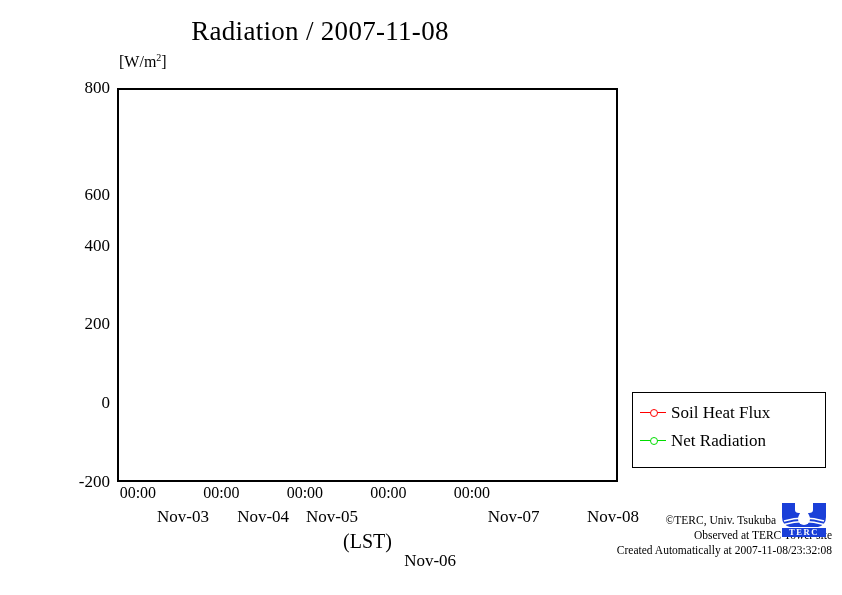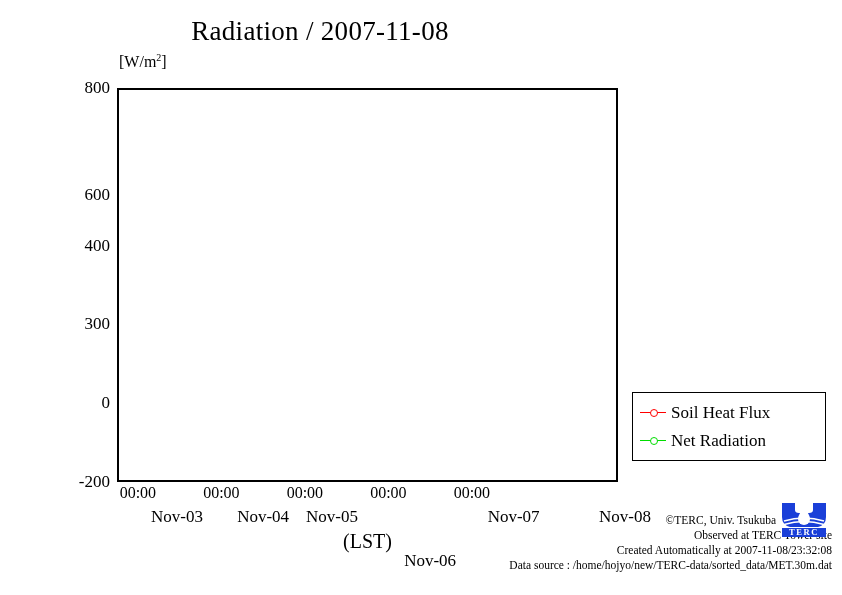--- a/index.html
+++ b/index.html
@@ -95,21 +95,21 @@
     text-align: center;
     font-size: 20px;
   }
   #legend-box {
     position: absolute;
     left: 632px;
     top: 392px;
     width: 194px;
     border: 1px solid #000;
     background: #fff;
-    padding: 6px 7px 5px 7px;
+    padding: 6px 7px 12px 7px;
     box-sizing: border-box;
   }
   .legend-row {
     display: flex;
     align-items: center;
     height: 28px;
   }
   .legend-mark {
     width: 26px;
     height: 12px;
@@ -157,21 +157,21 @@
 </head>
 <body>
 
 <div id="chart-title">Radiation / 2007-11-08</div>
 
 <div id="y-axis-unit"><span>[W/m</span><sup>2</sup><span>]</span></div>
 
 <div id="y-tick-labels">
     <div class="ytick-label" style="top: 394px;">-200</div>
     <div class="ytick-label" style="top: 315.2px;">0</div>
-    <div class="ytick-label" style="top: 236.4px;">300</div>
+    <div class="ytick-label" style="top: 236.4px;">200</div>
     <div class="ytick-label" style="top: 157.6px;">400</div>
     <div class="ytick-label" style="top: 78.8px; margin-top: 28px;">600</div>
     <div class="ytick-label" style="top: 0px;">800</div>
   </div>
 
 <div id="plot-area">
   <svg id="plot-svg" width="501" height="394" viewBox="0 0 501 394" style="position:absolute;left:0;top:0;">
       <line x1="0" y1="354.6" x2="501" y2="354.6" stroke="#9a9a9a" stroke-width="1"></line>
       <line x1="0" y1="315.2" x2="501" y2="315.2" stroke="#9a9a9a" stroke-width="1"></line>
       <line x1="0" y1="275.8" x2="501" y2="275.8" stroke="#9a9a9a" stroke-width="1"></line>
@@ -1105,26 +1105,26 @@
     </svg>
   <div id="plot-frame"></div>
 </div>
 
 <div id="x-tick-labels">
     <div class="xtime-label" style="left: 20.875px;">00:00</div>
     <div class="xtime-label" style="left: 104.375px;">00:00</div>
     <div class="xtime-label" style="left: 187.875px;">00:00</div>
     <div class="xtime-label" style="left: 271.375px;">00:00</div>
     <div class="xtime-label" style="left: 354.875px;">00:00</div>
-    <div class="xdate-label" style="left: 60px;">Nov-03</div>
+    <div class="xdate-label" style="left: 66px;">Nov-03</div>
     <div class="xdate-label" style="left: 146.125px;">Nov-04</div>
     <div class="xdate-label" style="left: 215px;">Nov-05</div>
     <div class="xdate-label" style="left: 313.125px; margin-top: 44px;">Nov-06</div>
     <div class="xdate-label" style="left: 396.625px;">Nov-07</div>
-    <div class="xdate-label" style="left: 508px; text-align: center;">Nov-08</div>
+    <div class="xdate-label" style="left: 496px; text-align: center;">Nov-08</div>
   </div>
 
 <div id="x-axis-title">(LST)</div>
 
 <div id="legend-box">
   <div class="legend-row">
     <span class="legend-mark">
       <span class="lline" style="background:#ff0000"></span>
         <span class="ldot" style="border-color:#ff0000"></span>
     </span>
@@ -1136,21 +1136,20 @@
         <span class="ldot" style="border-color:#00dd00"></span>
     </span>
     <span class="legend-label">Net Radiation</span>
   </div>
 </div>
 
 <div id="footer">
   <div id="copyright-line">©TERC, Univ. Tsukuba</div>
   <div>Observed at TERC Tower site</div>
   <div>Created Automatically at 2007-11-08/23:32:08</div>
-  <div>Data source : /home/hojyo/new/TERC-data/sorted_data/MET.30m.dat</div>
 </div>
 
 <svg id="terc-logo" viewBox="0 0 52 36">
   <path d="M4 2 H17 V9 Q17 12 21 12 H31 Q35 12 35 9 V2 H48 V16 Q48 24 40 26 H12 Q4 24 4 16 Z" fill="#1a3fd8"></path>
   <path d="M26 6 C22 12 20 15 20 18 a6 6 0 0 0 12 0 c0-3-2-6-6-12 Z" fill="#ffffff"></path>
   <path d="M6 20 Q26 14 46 20" stroke="#ffffff" stroke-width="1.6" fill="none"></path>
   <path d="M6 23.5 Q26 17.5 46 23.5" stroke="#ffffff" stroke-width="1.6" fill="none"></path>
   <rect x="4" y="27" width="44" height="9" fill="#1a3fd8"></rect>
   <text x="26" y="34.3" font-family="Liberation Serif, serif" font-size="8.5" font-weight="bold" fill="#ffffff" text-anchor="middle" letter-spacing="1.6">TERC</text>
 </svg>

